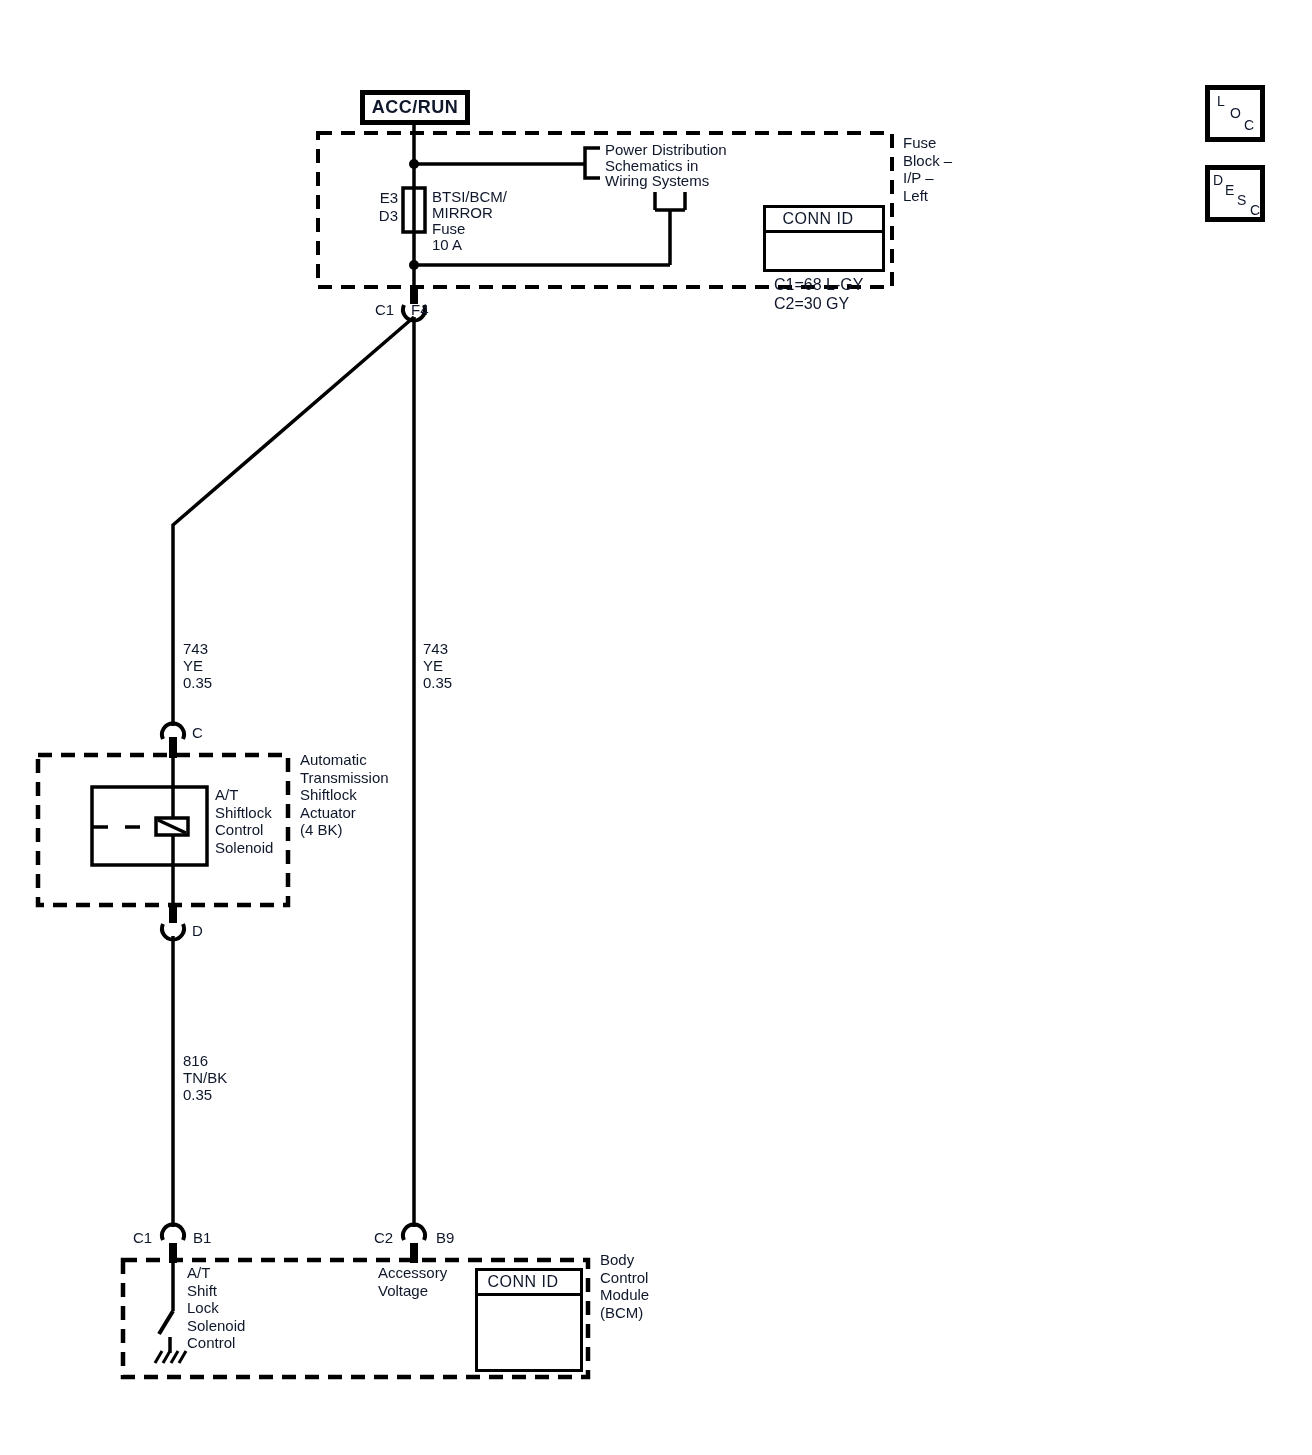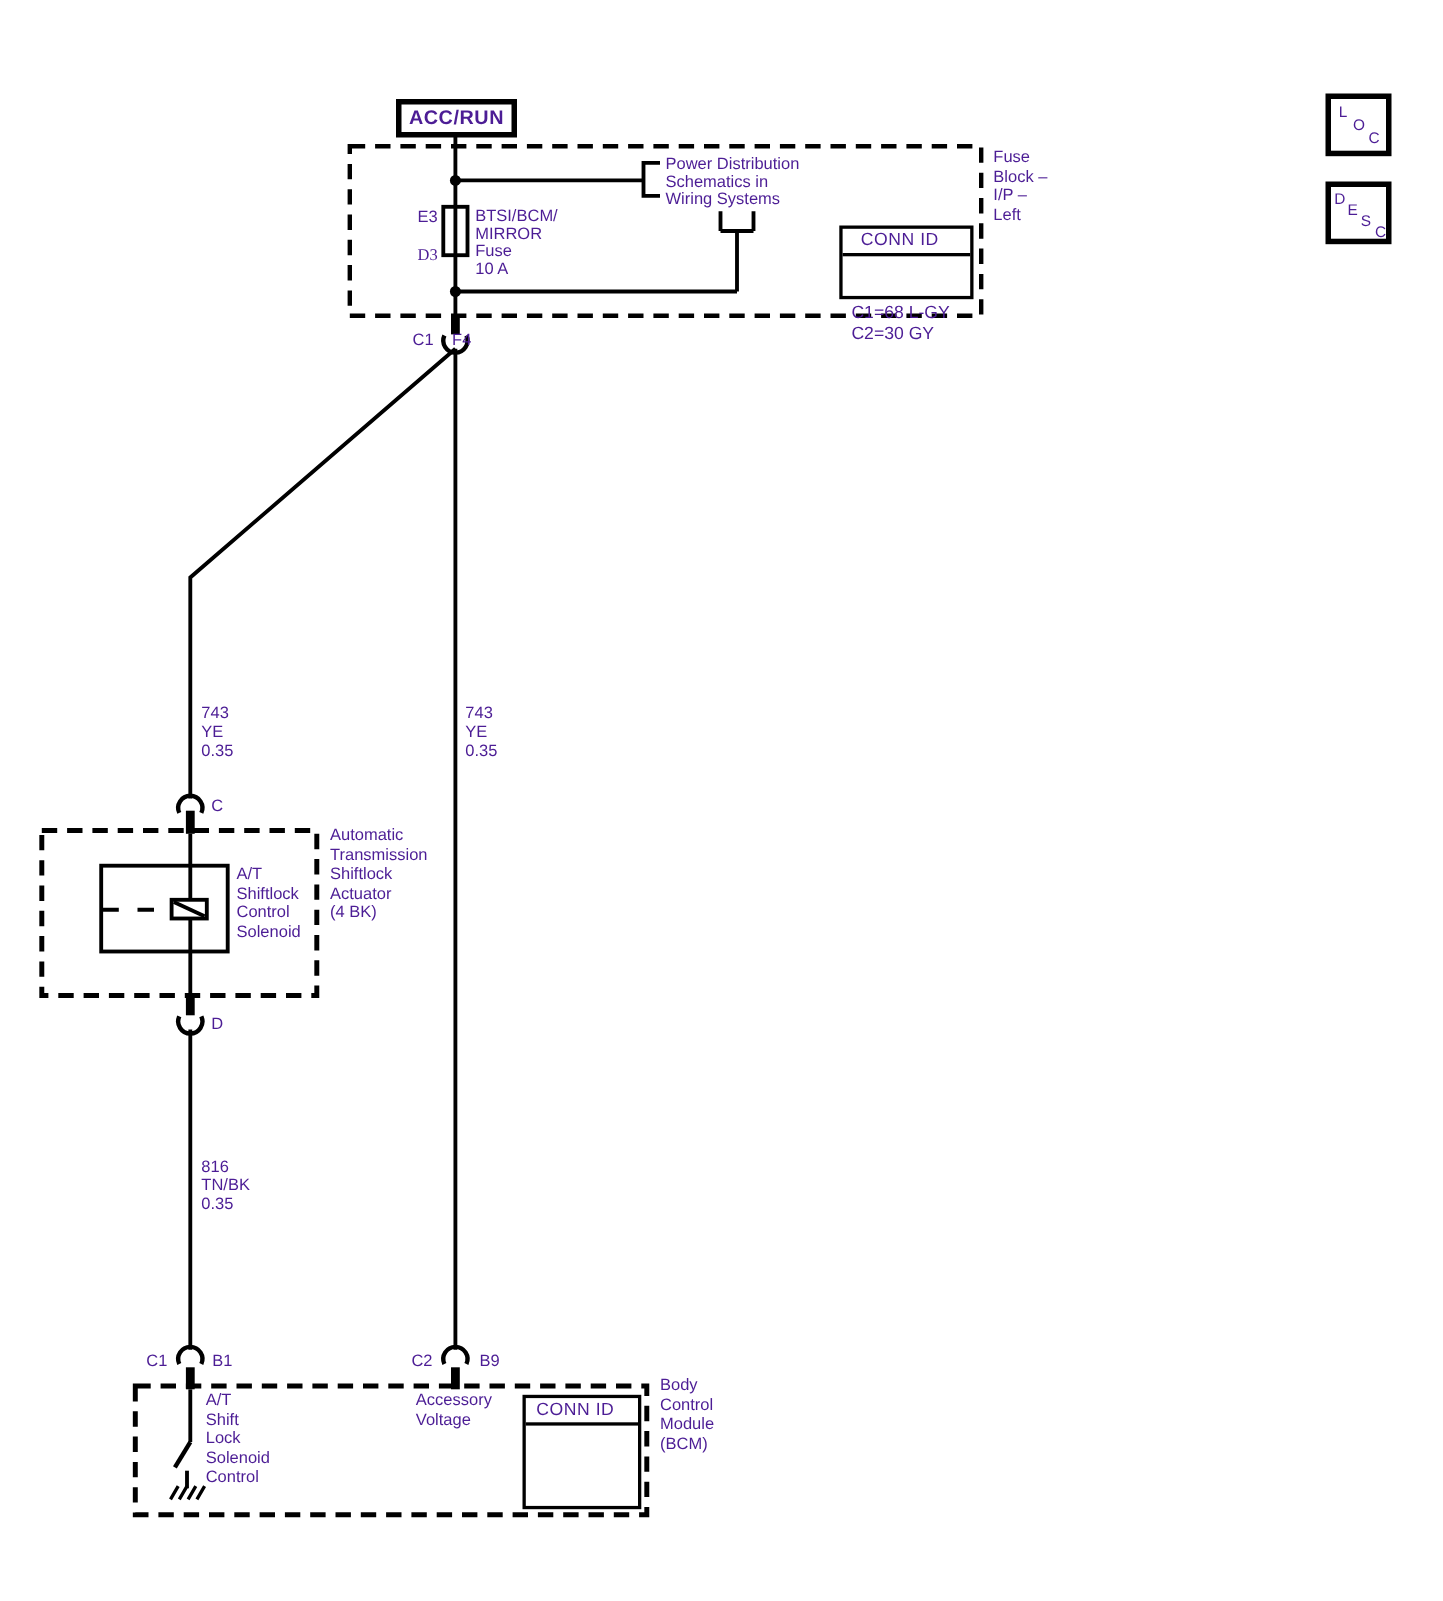--- a/index.html
+++ b/index.html
@@ -1,18 +1,18 @@
 <!DOCTYPE html>
 <html><head>
 <meta charset="utf-8">
 <style>
   html,body{margin:0;padding:0;background:#ffffff;}
   #stage{
     position:relative;width:1312px;height:1455px;background:#ffffff;
-    font-family:"Liberation Sans", sans-serif;color:#4c1d95;overflow:hidden;
+    font-family:"Liberation Sans", sans-serif;color:#0f172a;overflow:hidden;
   }
   #wires{position:absolute;left:0;top:0;}
   .lbl{position:absolute;font-size:15px;line-height:17px;white-space:nowrap;}
   .lines div{white-space:nowrap;}
   .tight div{line-height:15.5px;}
   .fuselbl div{line-height:16px;}
   .wide div{line-height:17.6px;}
   .accrun{
     position:absolute;left:360px;top:90px;width:110px;height:35px;
     border:5px solid #000;box-sizing:border-box;display:flex;
@@ -110,21 +110,21 @@
     <span style="left:34px;top:28px;">C</span>
   </div>
   <div class="navbox" style="top:165px;">
     <span style="left:3px;top:3px;">D</span>
     <span style="left:15px;top:13px;">E</span>
     <span style="left:27px;top:23px;">S</span>
     <span style="left:40px;top:33px;">C</span>
   </div>
 
   <div class="lbl" style="left:368px;top:189px;width:30px;text-align:right;">E3</div>
-  <div class="lbl" style="left:368px;top:224px;width:30px;text-align:right;font-family:Liberation Serif, serif;">D3</div>
+  <div class="lbl" style="left:368px;top:207px;width:30px;text-align:right;">D3</div>
 
   <div class="lbl lines fuselbl" style="left:432px;top:189px;">
     <div>BTSI/BCM/</div>
     <div>MIRROR</div>
     <div>Fuse</div>
     <div>10 A</div>
   </div>
 
   <div class="lbl lines tight" style="left:605px;top:142px;">
     <div>Power Distribution</div>

